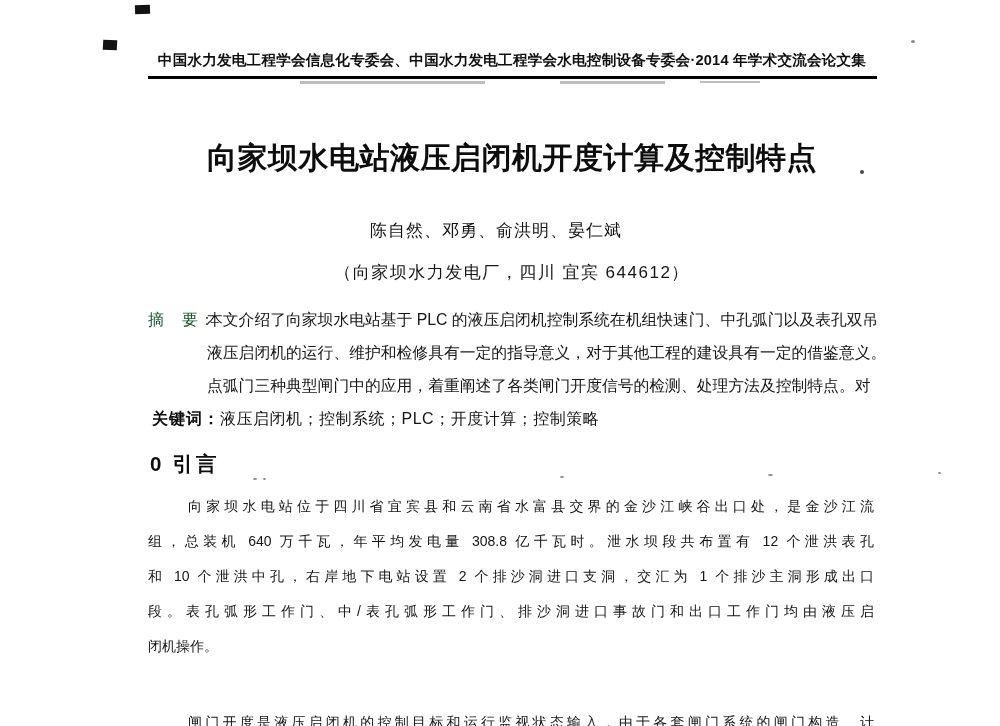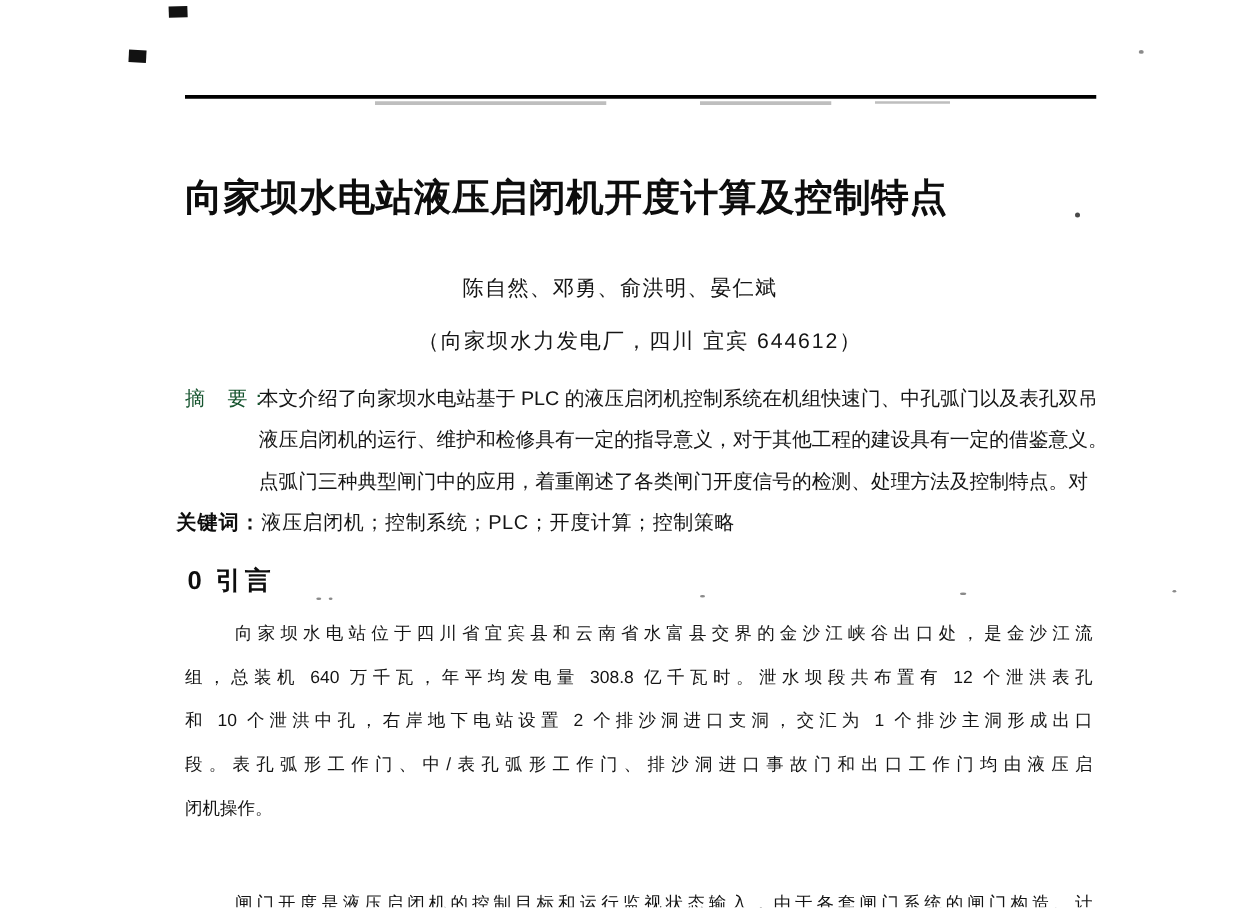--- a/index.html
+++ b/index.html
@@ -27,42 +27,42 @@
 
   .header-text{
     position:absolute;left:148px;top:51px;width:728px;
     font-size:14.6px;font-weight:700;text-align:center;
     letter-spacing:.2px;white-space:nowrap;color:#101010;
   }
   .header-rule{position:absolute;left:148px;top:76px;width:729px;height:2.5px;background:#000;}
 
   .paper-title{
     position:absolute;left:148px;top:138px;width:728px;margin:0;
-    font-size:30px;font-weight:700;letter-spacing:0.5px;
+    font-size:30px;font-weight:700;text-align:center;letter-spacing:0.5px;
     white-space:nowrap;color:#0d0d0d;
   }
   .authors{
     position:absolute;left:132px;top:219px;width:728px;
     font-size:17px;text-align:center;letter-spacing:1px;color:#151515;
   }
   .affiliation{
     position:absolute;left:148px;top:261px;width:728px;
     font-size:17px;text-align:center;letter-spacing:1.5px;color:#151515;
   }
 
   .abstract{position:absolute;left:148px;top:303px;width:718px;}
   .ab-label{
     position:absolute;left:0;top:0;font-weight:400;font-size:16px;
     letter-spacing:1px;color:#14532d;line-height:33px;white-space:nowrap;
   }
   .ab-line{
     font-size:15.8px;line-height:33px;height:33px;padding-left:59px;
     text-align:justify;text-align-last:justify;white-space:nowrap;color:#151515;
   }
-  .keywords{position:absolute;left:141px;top:407px;width:728px;font-size:16px;line-height:24px;white-space:nowrap;}
+  .keywords{position:absolute;left:152px;top:407px;width:728px;font-size:16px;line-height:24px;white-space:nowrap;}
   .kw-label{font-weight:700;letter-spacing:1px;color:#0d0d0d;}
   .kw-text{color:#151515;letter-spacing:.5px;}
 
   .section-heading{
     position:absolute;left:150px;top:450px;margin:0;
     font-size:20.5px;font-weight:700;color:#0d0d0d;white-space:nowrap;
   }
   .sec-num{display:inline-block;}
   .sec-title{display:inline-block;margin-left:11px;letter-spacing:3px;}
 
@@ -79,20 +79,21 @@
 </style>
 </head>
 <body>
 
 <div class="page">
 
   <div class="artifact a1"></div>
   <div class="artifact a2"></div>
   <div class="speck s-topright"></div>
 
+  <div class="header-text">中国水力发电工程学会信息化专委会、中国水力发电工程学会水电控制设备专委会·2014 年学术交流会论文集</div>
   <div class="header-rule"></div>
   <div class="ghost g1"></div>
   <div class="ghost g2"></div>
   <div class="ghost g3"></div>
 
   <h1 class="paper-title">向家坝水电站液压启闭机开度计算及控制特点</h1>
   <div class="speck s-title"></div>
 
   <div class="authors">陈自然、邓勇、俞洪明、晏仁斌</div>
   <div class="affiliation">（向家坝水力发电厂，四川 宜宾 644612）</div>

